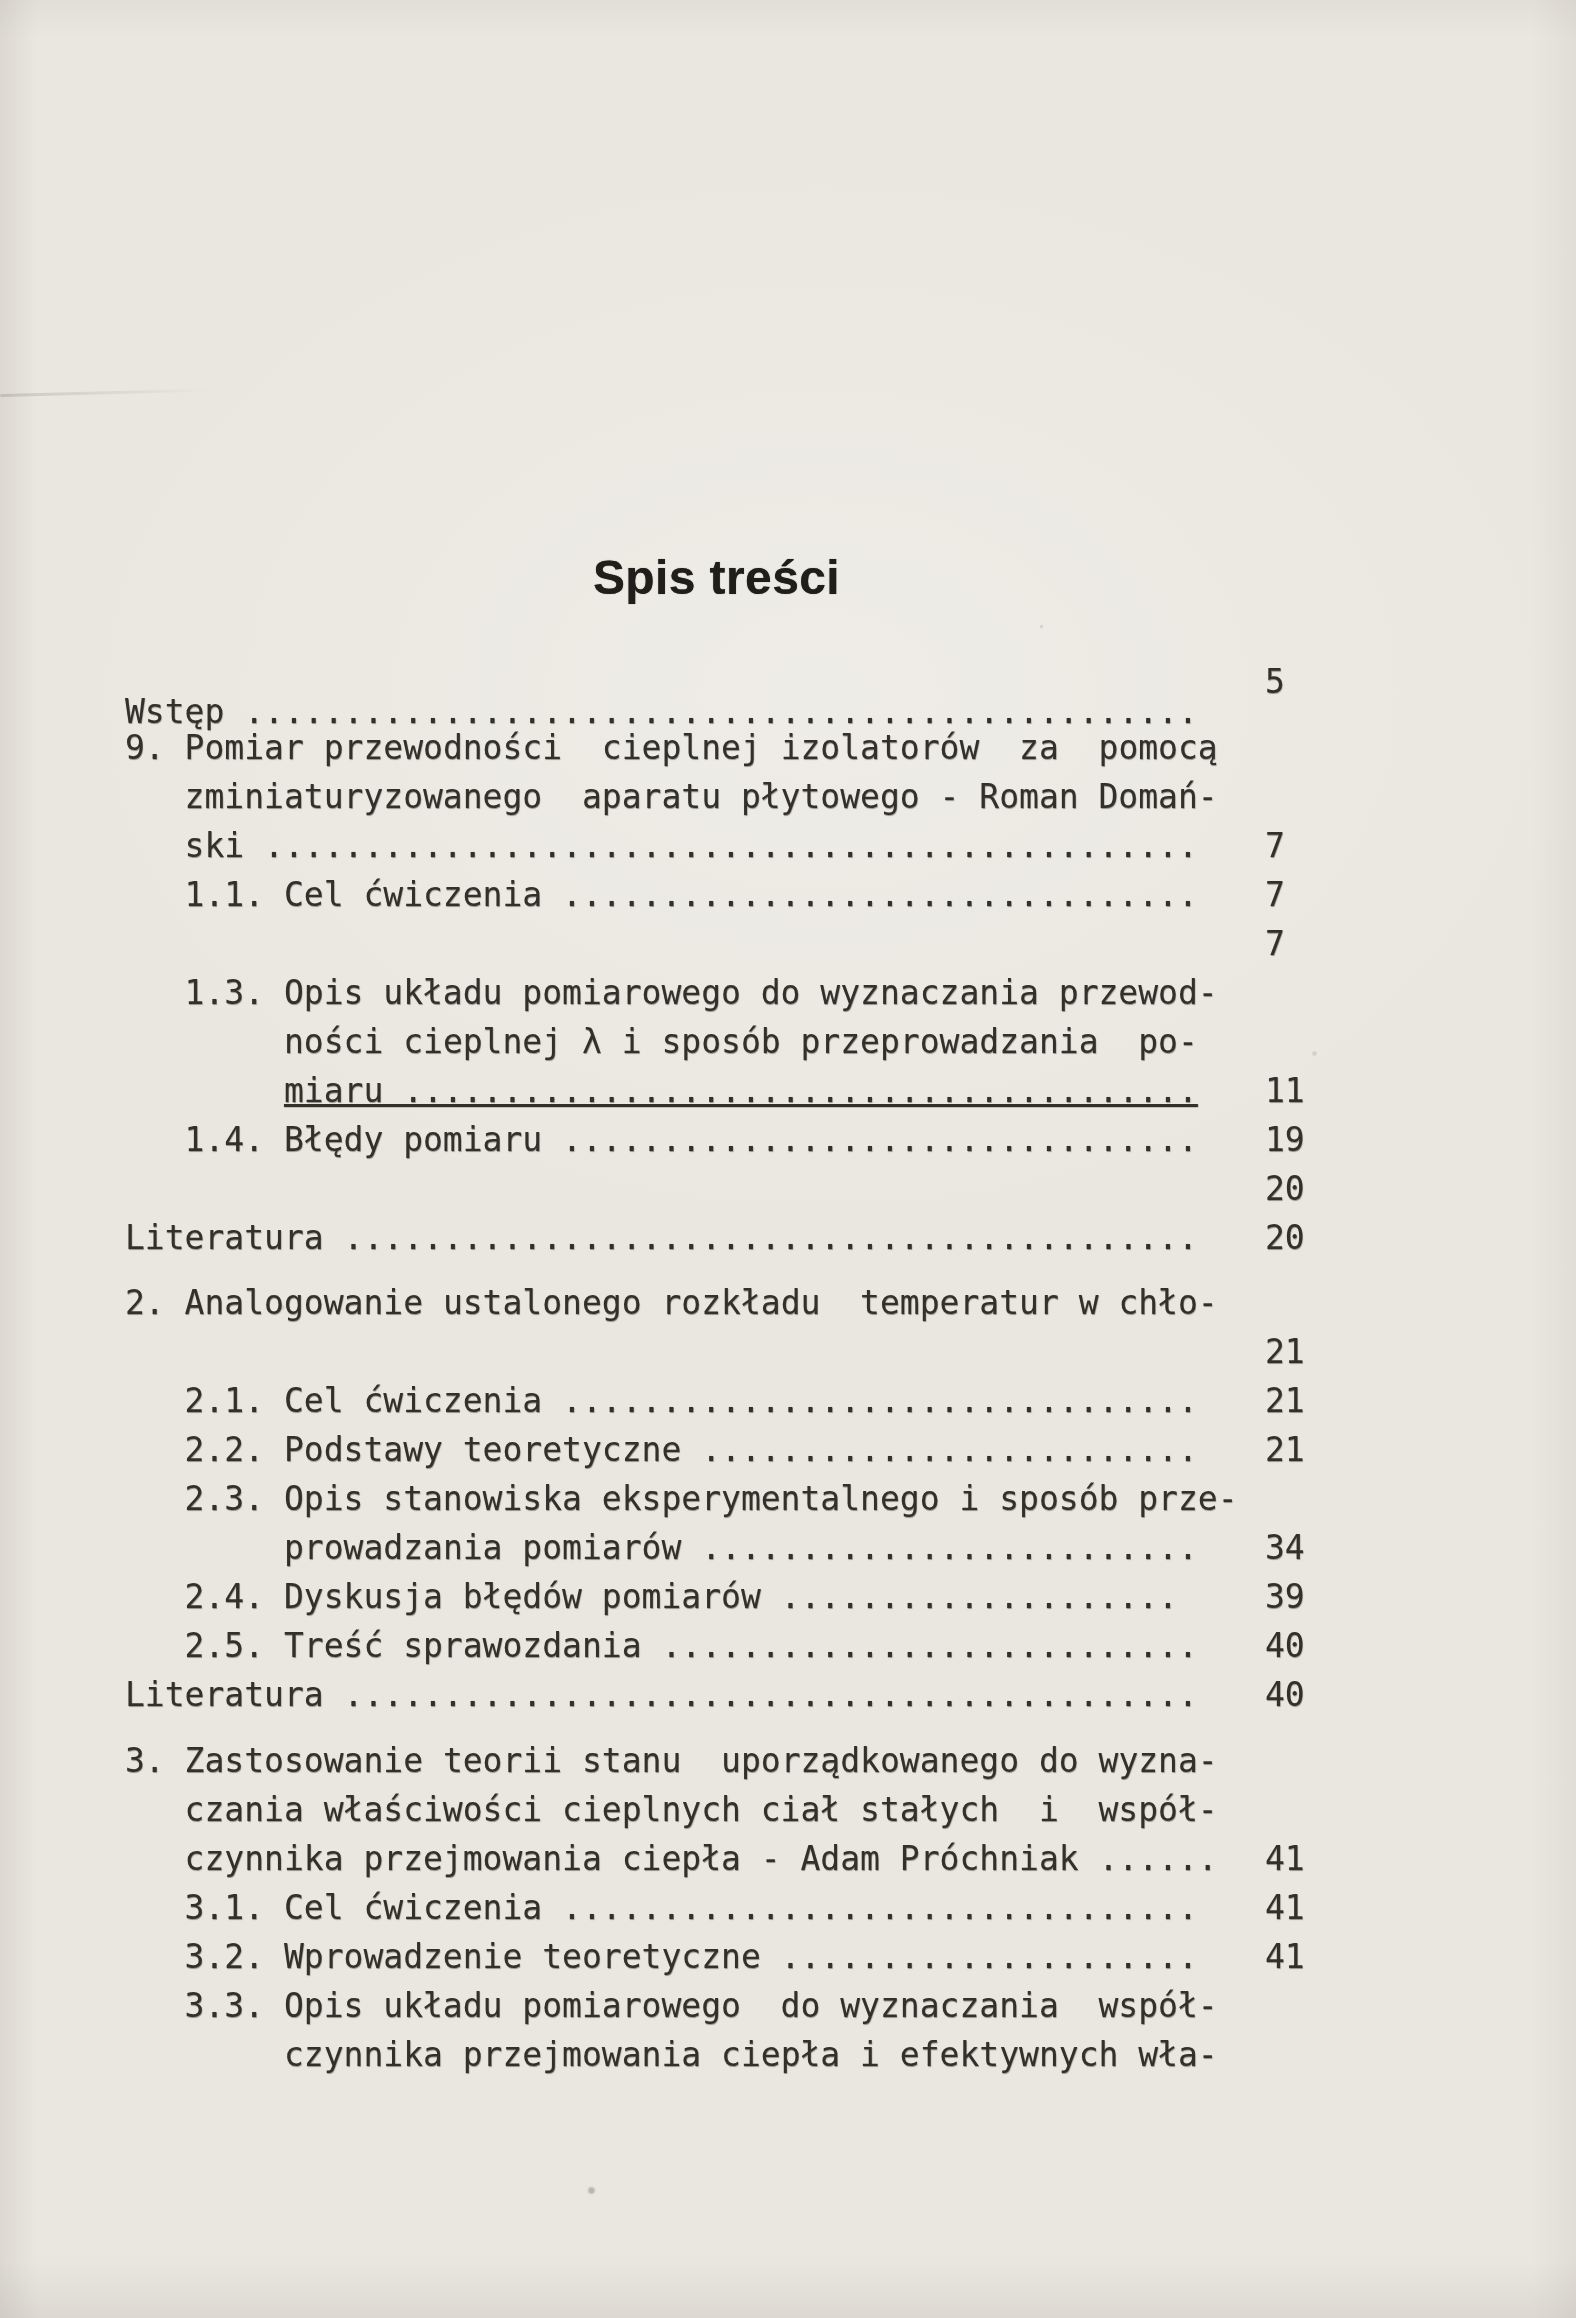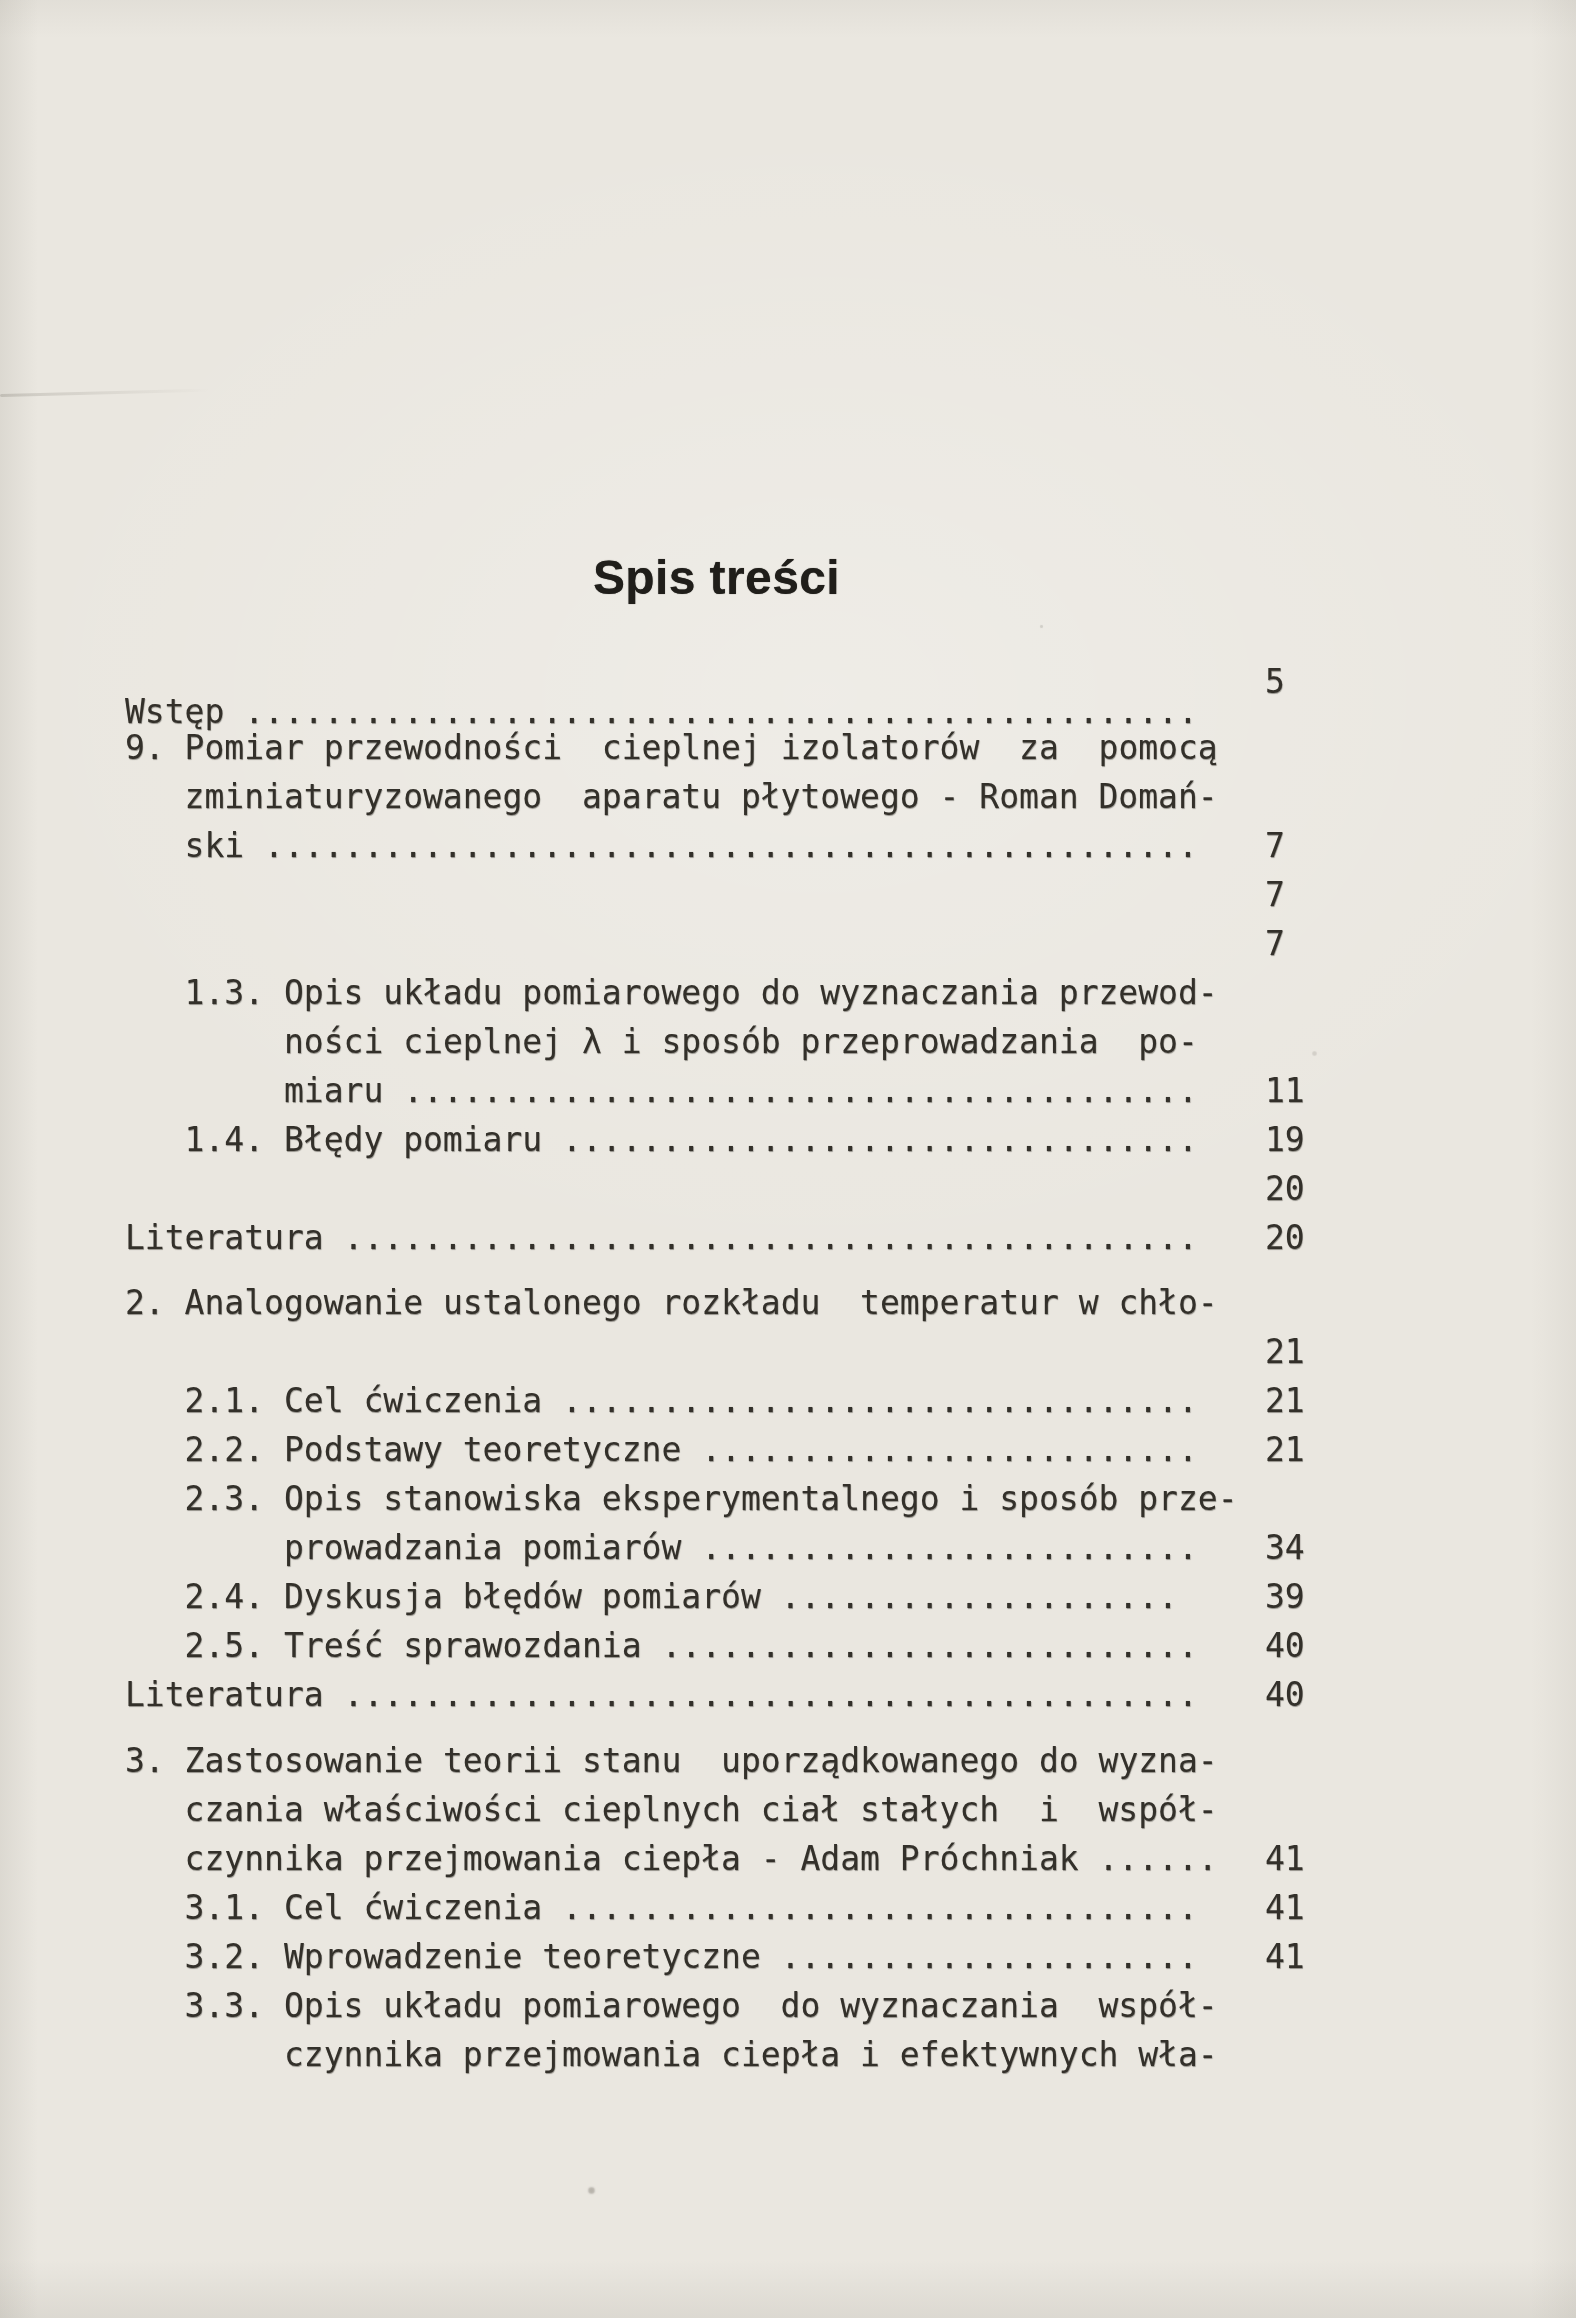--- a/index.html
+++ b/index.html
@@ -98,35 +98,36 @@
   </div>
       <div class="row">
     <span class="txt" style="padding-left: 3ch;">zminiaturyzowanego  aparatu płytowego - Roman Domań-</span>
     <span class="pg"></span>
   </div>
       <div class="row">
     <span class="txt" style="padding-left: 3ch;">ski ...............................................</span>
     <span class="pg">7</span>
   </div>
       <div class="row">
+    <span class="txt" style="padding-left: 3ch;">1.1. Cel ćwiczenia ................................</span>
     <span class="pg">7</span>
   </div>
       <div class="row">
     <span class="pg">7</span>
   </div>
       <div class="row">
     <span class="txt" style="padding-left: 3ch;">1.3. Opis układu pomiarowego do wyznaczania przewod-</span>
     <span class="pg"></span>
   </div>
       <div class="row">
     <span class="txt" style="padding-left: 8ch;">ności cieplnej λ i sposób przeprowadzania  po-</span>
     <span class="pg"></span>
   </div>
       <div class="row">
-    <span class="txt" style="padding-left: 8ch;">miaru ........................................</span>
+    <span class="txt" style="padding-left: 8ch; text-decoration: underline;">miaru ........................................</span>
     <span class="pg">11</span>
   </div>
       <div class="row">
     <span class="txt" style="padding-left: 3ch;">1.4. Błędy pomiaru ................................</span>
     <span class="pg">19</span>
   </div>
       <div class="row">
     <span class="pg">20</span>
   </div>
       <div class="row">

